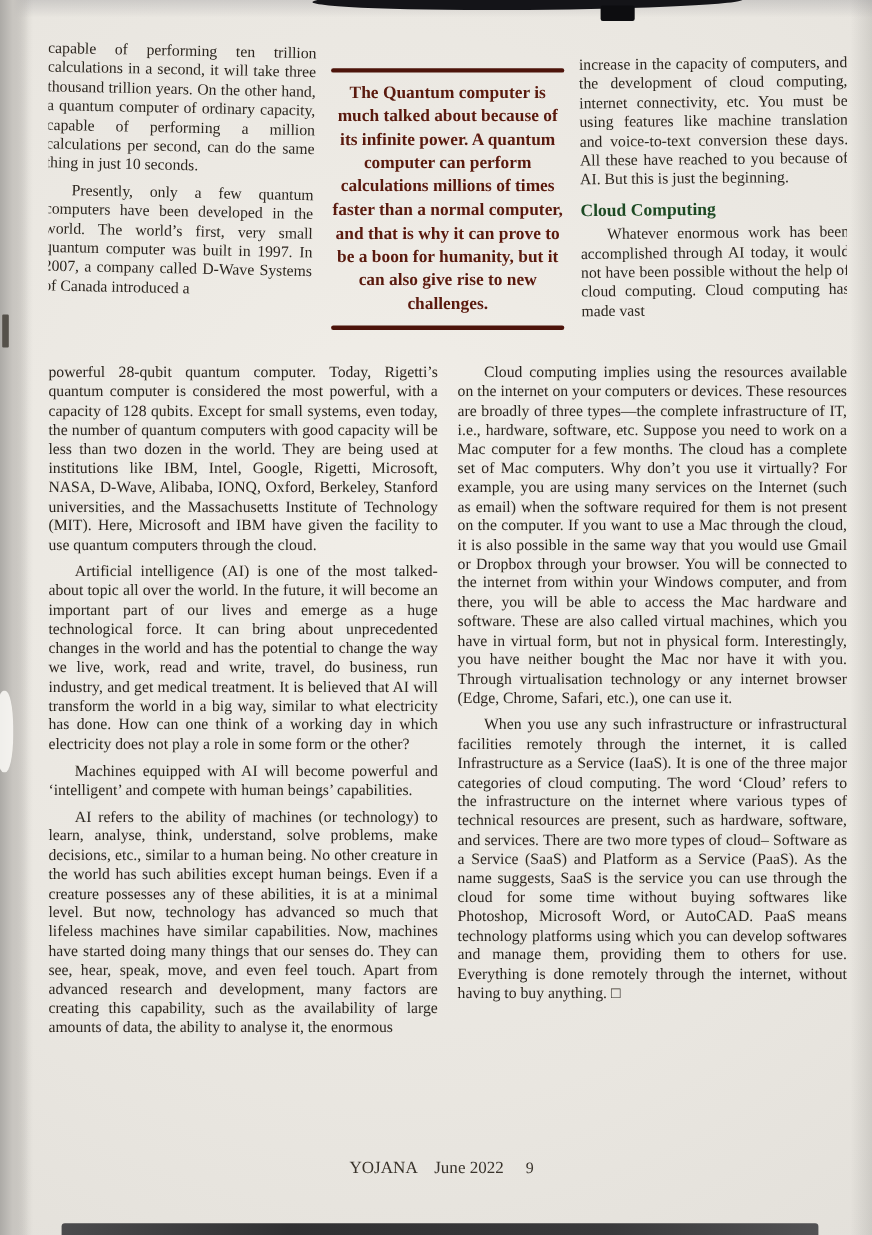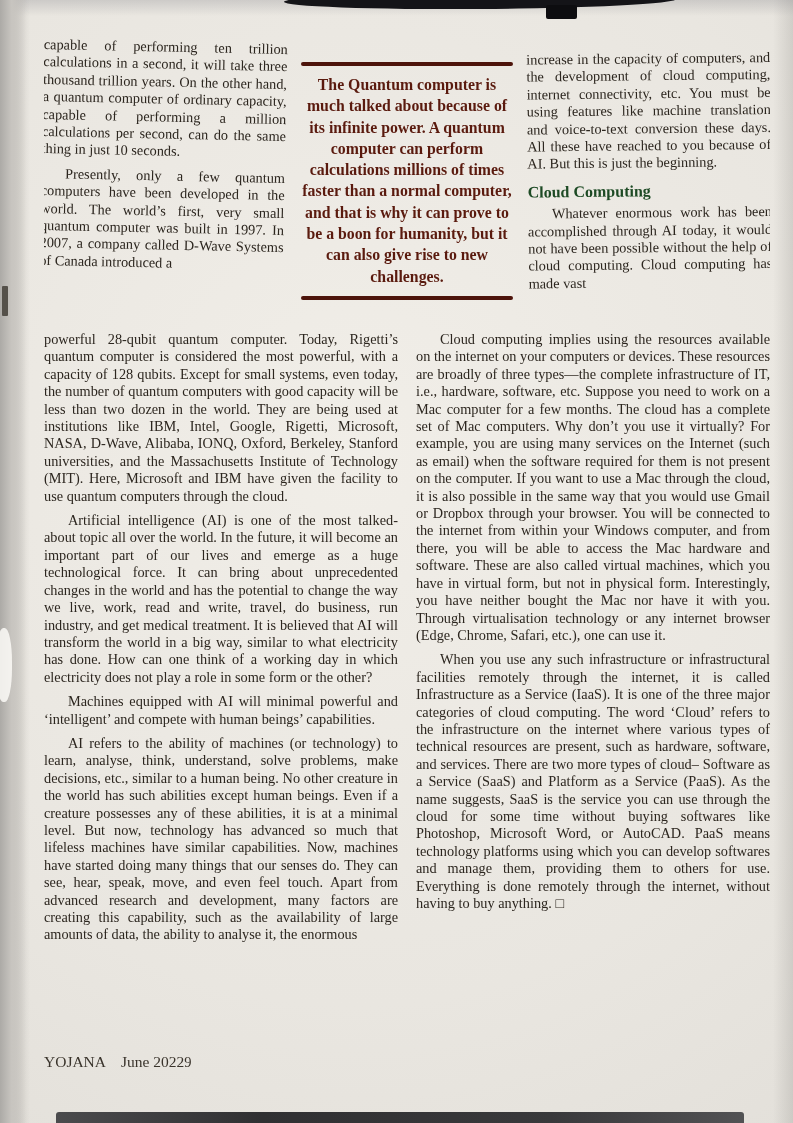--- a/index.html
+++ b/index.html
@@ -48,22 +48,22 @@
   .q-rule{height:4px;background:var(--quote_maroon_dark,#4d140b);border-radius:2px;margin:0 2px;}
   .q-text{font-family:Liberation Serif, serif;font-weight:700;
     color:var(--quote_maroon,#5a1a0e);font-size:15.8px;line-height:21.3px;
     text-align:center;margin:8px 0 9px;}
 
   .row-bottom{display:flex;margin-top:3px;}
   .col-left{width:358px;margin-right:18px;}
   .col-right{width:358px;}
 
   .footer{position:absolute;left:44px;top:1053px;width:727px;display:flex;
-    justify-content:flex-start;align-items:baseline;
-    font-size:15.5px;color:#39332b;}
+    justify-content:center;align-items:baseline;
+    font-size:15.5px;color:#39332b;gap:20px;}
   .footer .issue{margin-left:15px;}
   .footer .pageno{font-size:14.5px;margin-right:12px;}
 </style>
 </head>
 <body>
 
 <div class="scan">
 
   <div class="spine"></div>
   <div class="top-sliver"></div>
@@ -91,21 +91,21 @@
         <p>increase in the capacity of computers, and the development of cloud computing, internet connectivity, etc. You must be using features like machine translation and voice-to-text conversion these days. All these have reached to you because of AI. But this is just the beginning.</p>
         <h3 class="section">Cloud Computing</h3>
         <p class="indent">Whatever enormous work has been accomplished through AI today, it would not have been possible without the help of cloud computing. Cloud computing has made vast</p>
       </div>
     </div>
 
     <div class="row-bottom">
       <div class="col-left body-text">
         <p>powerful 28-qubit quantum computer. Today, Rigetti’s quantum computer is considered the most powerful, with a capacity of 128 qubits. Except for small systems, even today, the number of quantum computers with good capacity will be less than two dozen in the world. They are being used at institutions like IBM, Intel, Google, Rigetti, Microsoft, NASA, D-Wave, Alibaba, IONQ, Oxford, Berkeley, Stanford universities, and the Massachusetts Institute of Technology (MIT). Here, Microsoft and IBM have given the facility to use quantum computers through the cloud.</p>
         <p class="indent">Artificial intelligence (AI) is one of the most talked-about topic all over the world. In the future, it will become an important part of our lives and emerge as a huge technological force. It can bring about unprecedented changes in the world and has the potential to change the way we live, work, read and write, travel, do business, run industry, and get medical treatment. It is believed that AI will transform the world in a big way, similar to what electricity has done. How can one think of a working day in which electricity does not play a role in some form or the other?</p>
-        <p class="indent">Machines equipped with AI will minimal powerful and ‘intelligent’ and compete with human beings’ capabilities.</p>
+        <p class="indent">Machines equipped with AI will become powerful and ‘intelligent’ and compete with human beings’ capabilities.</p>
         <p class="indent">AI refers to the ability of machines (or technology) to learn, analyse, think, understand, solve problems, make decisions, etc., similar to a human being. No other creature in the world has such abilities except human beings. Even if a creature possesses any of these abilities, it is at a minimal level. But now, technology has advanced so much that lifeless machines have similar capabilities. Now, machines have started doing many things that our senses do. They can see, hear, speak, move, and even feel touch. Apart from advanced research and development, many factors are creating this capability, such as the availability of large amounts of data, the ability to analyse it, the enormous</p>
       </div>
 
       <div class="col-right body-text">
         <p class="indent">Cloud computing implies using the resources available on the internet on your computers or devices. These resources are broadly of three types—the complete infrastructure of IT, i.e., hardware, software, etc. Suppose you need to work on a Mac computer for a few months. The cloud has a complete set of Mac computers. Why don’t you use it virtually? For example, you are using many services on the Internet (such as email) when the software required for them is not present on the computer. If you want to use a Mac through the cloud, it is also possible in the same way that you would use Gmail or Dropbox through your browser. You will be connected to the internet from within your Windows computer, and from there, you will be able to access the Mac hardware and software. These are also called virtual machines, which you have in virtual form, but not in physical form. Interestingly, you have neither bought the Mac nor have it with you. Through virtualisation technology or any internet browser (Edge, Chrome, Safari, etc.), one can use it.</p>
         <p class="indent">When you use any such infrastructure or infrastructural facilities remotely through the internet, it is called Infrastructure as a Service (IaaS). It is one of the three major categories of cloud computing. The word ‘Cloud’ refers to the infrastructure on the internet where various types of technical resources are present, such as hardware, software, and services. There are two more types of cloud– Software as a Service (SaaS) and Platform as a Service (PaaS). As the name suggests, SaaS is the service you can use through the cloud for some time without buying softwares like Photoshop, Microsoft Word, or AutoCAD. PaaS means technology platforms using which you can develop softwares and manage them, providing them to others for use. Everything is done remotely through the internet, without having to buy anything. □</p>
       </div>
     </div>
 
   </div>

